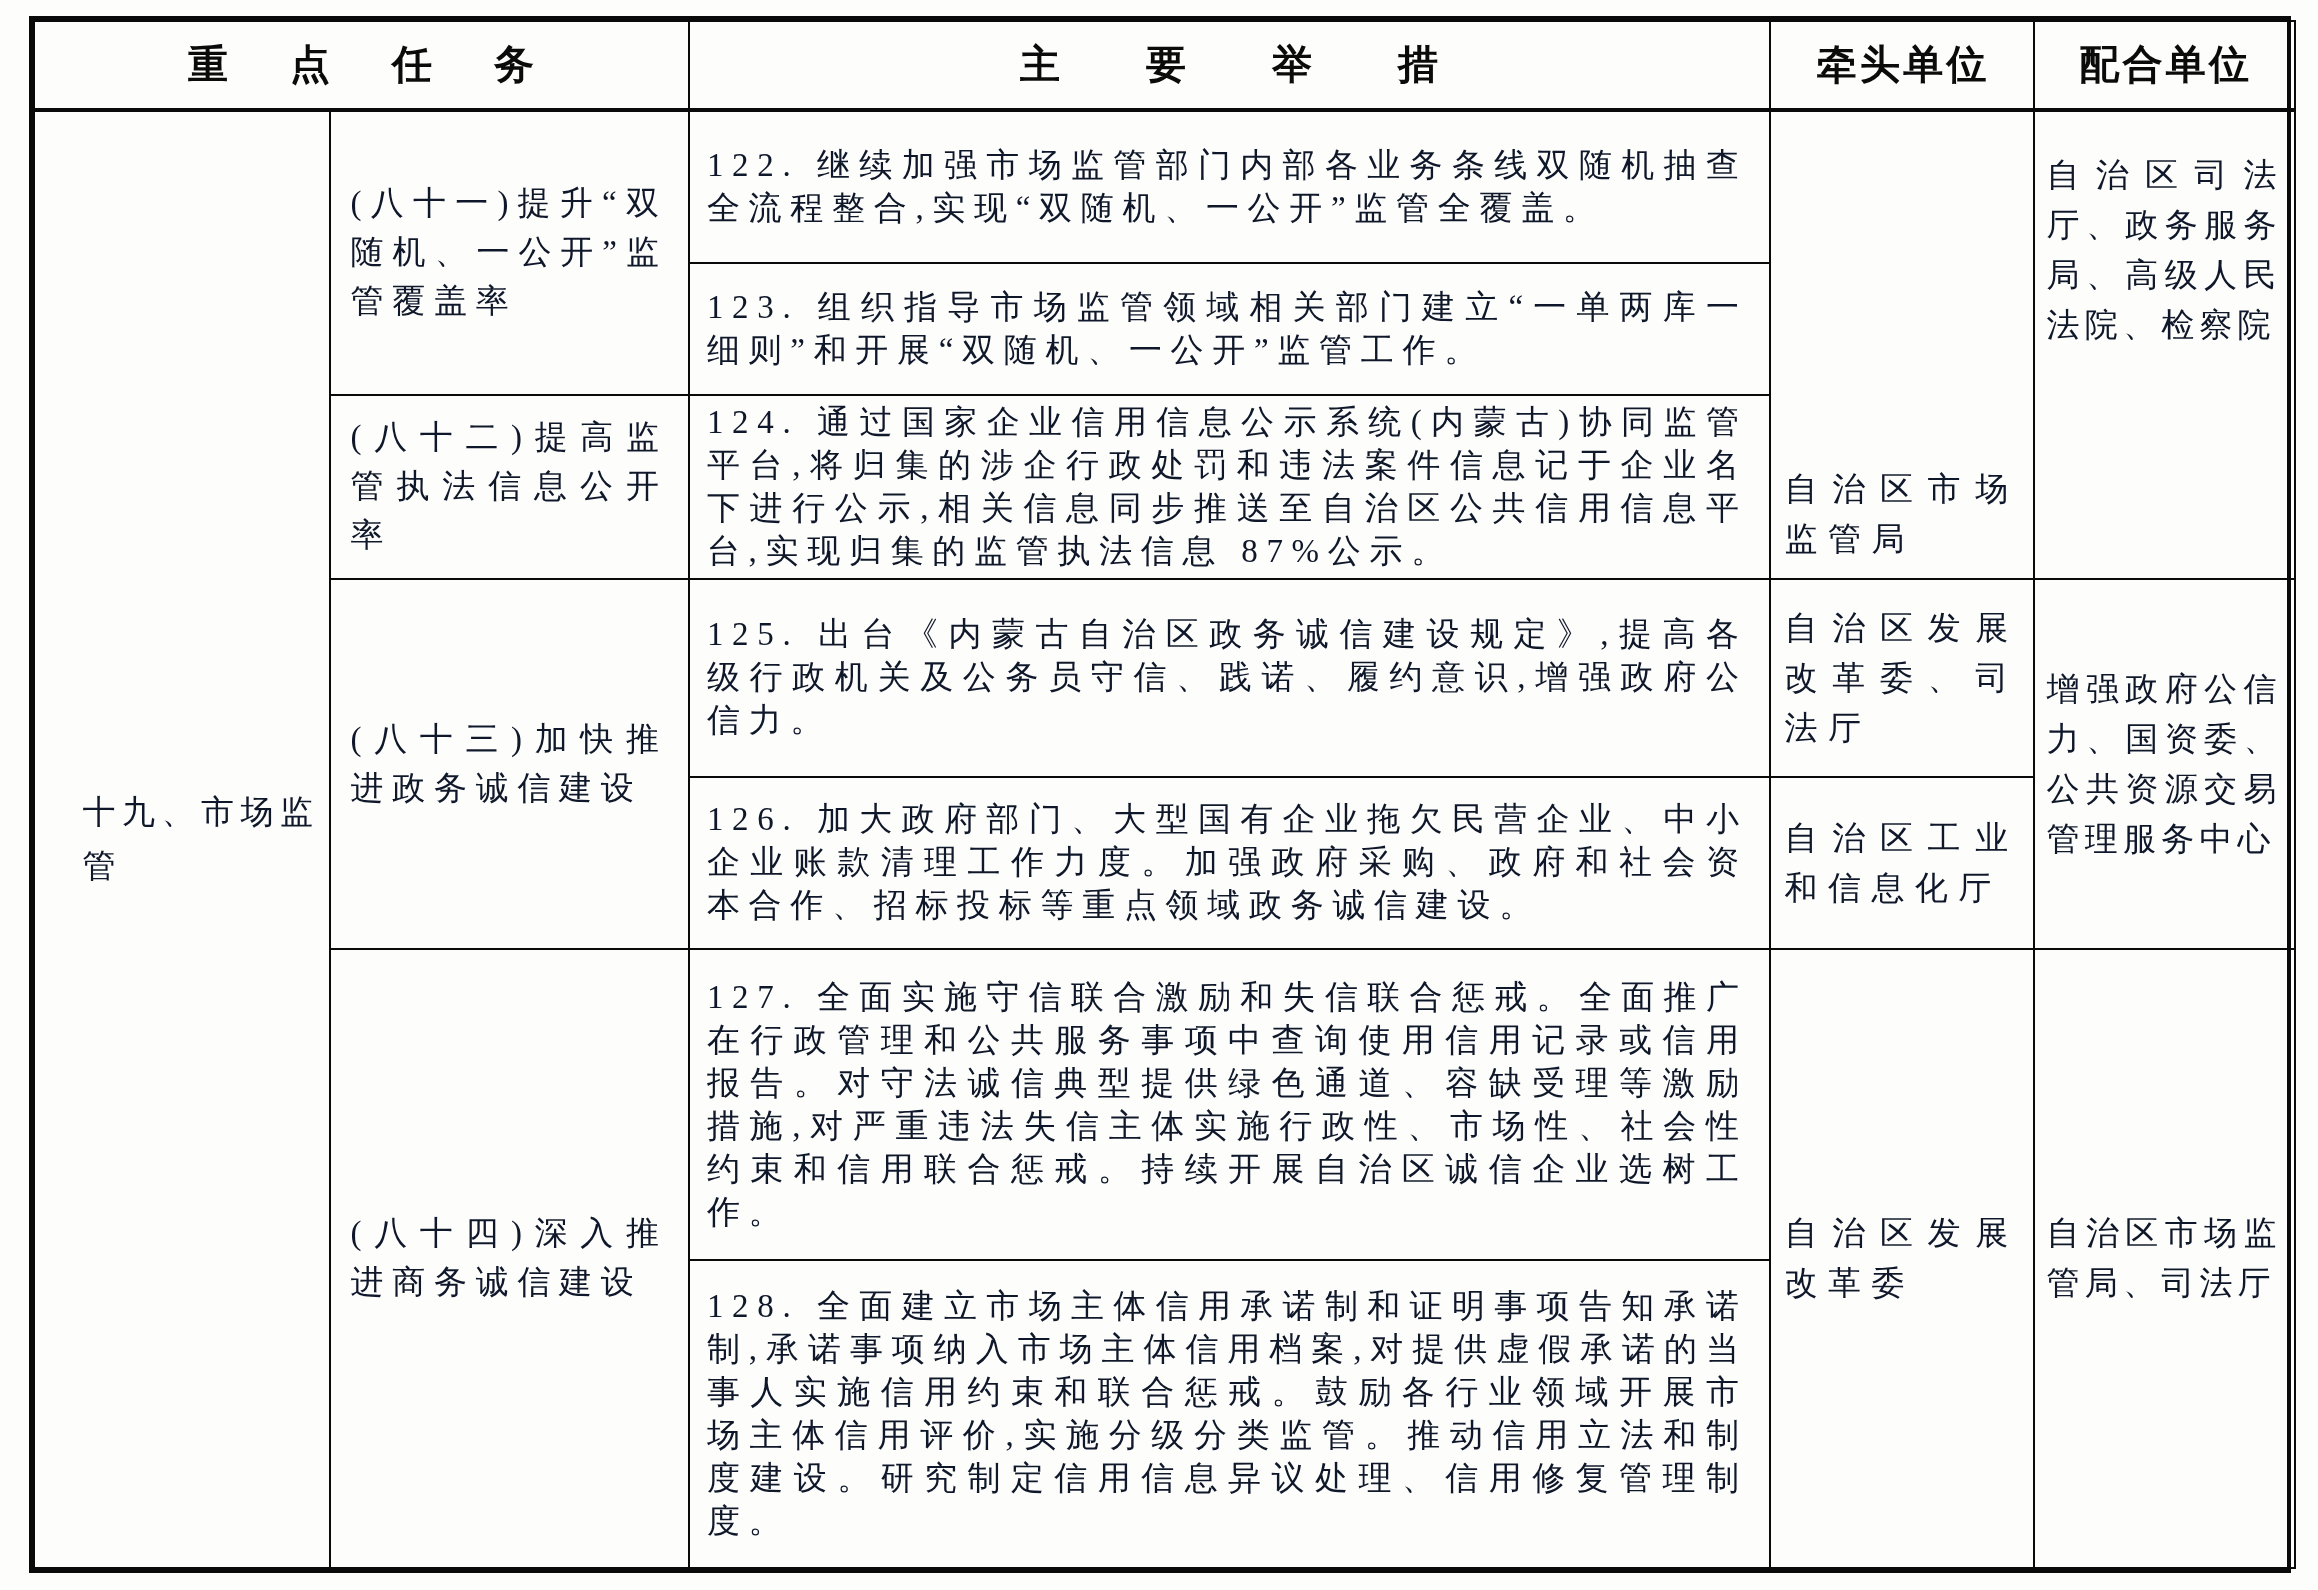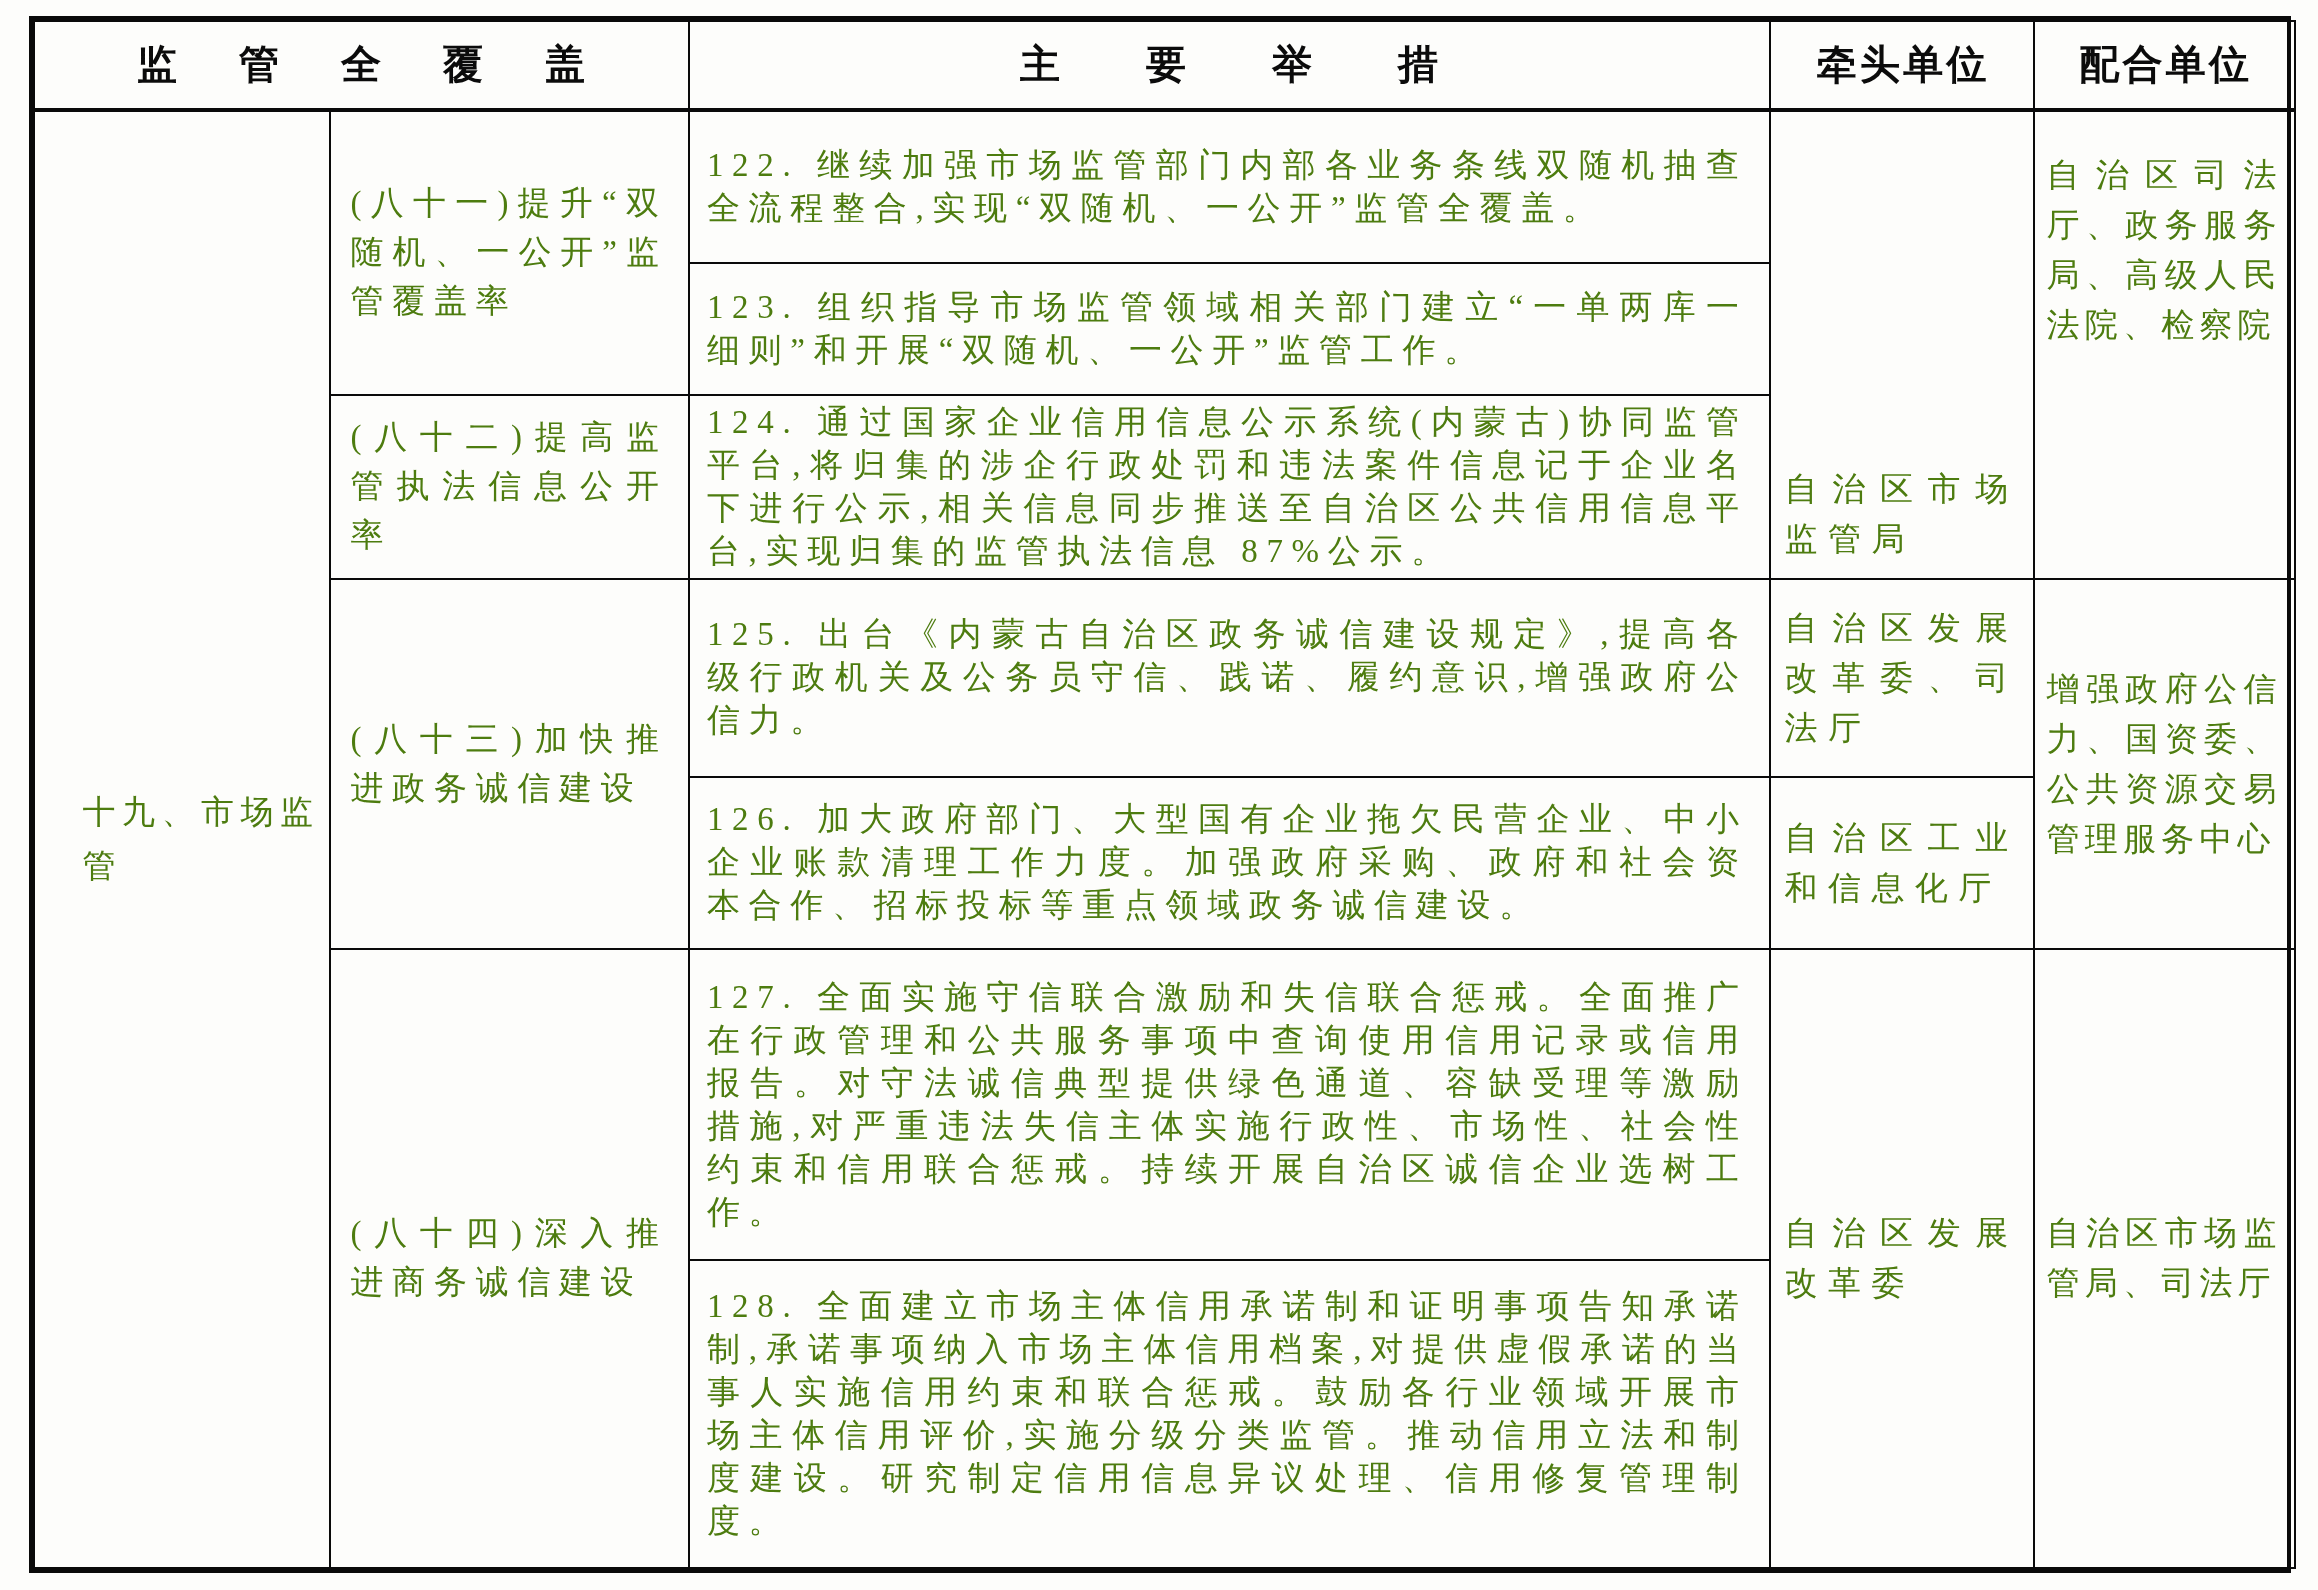--- a/index.html
+++ b/index.html
@@ -27,21 +27,21 @@
   th{
     font-family:"Liberation Sans","DejaVu Sans",sans-serif;
     font-size:40px;font-weight:bold;
     text-align:center;vertical-align:middle;
     border-bottom-width:4.3px;
     padding:0;white-space:nowrap;
   }
   td{
     vertical-align:middle;
     font-size:33px;
-    color:#4d7c0f;
+    color:#0f172a;
     text-align:justify;
     text-justify:inter-ideograph;
   }
   .ls-a{letter-spacing:1.55em;margin-right:-1.55em;}
   .ls-b{letter-spacing:2.15em;margin-right:-2.15em;}
   .ls-c{letter-spacing:.08em;margin-right:-.08em;}
   td.cat{letter-spacing:3.5px;line-height:54px;padding:0 12px 0 48px;}
   td.task{letter-spacing:8.7px;line-height:49px;padding:7px 20px;}
   td.meas{letter-spacing:8.7px;line-height:43px;padding:3.5px 21px 3.5px 17.3px;}
   td.lead{letter-spacing:10.4px;line-height:50px;padding:7px 14px;}
@@ -57,21 +57,21 @@
     <table class="doc">
       <colgroup>
         <col style="width:296px">
         <col style="width:359px">
         <col style="width:1081px">
         <col style="width:264px">
         <col style="width:261px">
       </colgroup>
       <tbody>
           <tr style="height:88px">
-        <th colspan="2"><span class="ls-a">监管全覆盖</span></th>
+        <th colspan="2"><span class="ls-a">重点任务</span></th>
         <th><span class="ls-b">主要举措</span></th>
         <th><span class="ls-c">牵头单位</span></th>
         <th><span class="ls-c">配合单位</span></th>
       </tr>
       <tr style="height:151px">
         <td class="cat" rowspan="7">十九、市场监管</td>
         <td class="task" rowspan="2">(八十一)提升“双随机、一公开”监管覆盖率</td>
         <td class="meas">122. 继续加强市场监管部门内部各业务条线双随机抽查全流程整合,实现“双随机、一公开”监管全覆盖。</td>
         <td class="lead v-bottom" rowspan="3">自治区市场监管局</td>
         <td class="coop v-top" rowspan="3">自治区司法厅、政务服务局、高级人民法院、检察院</td>

